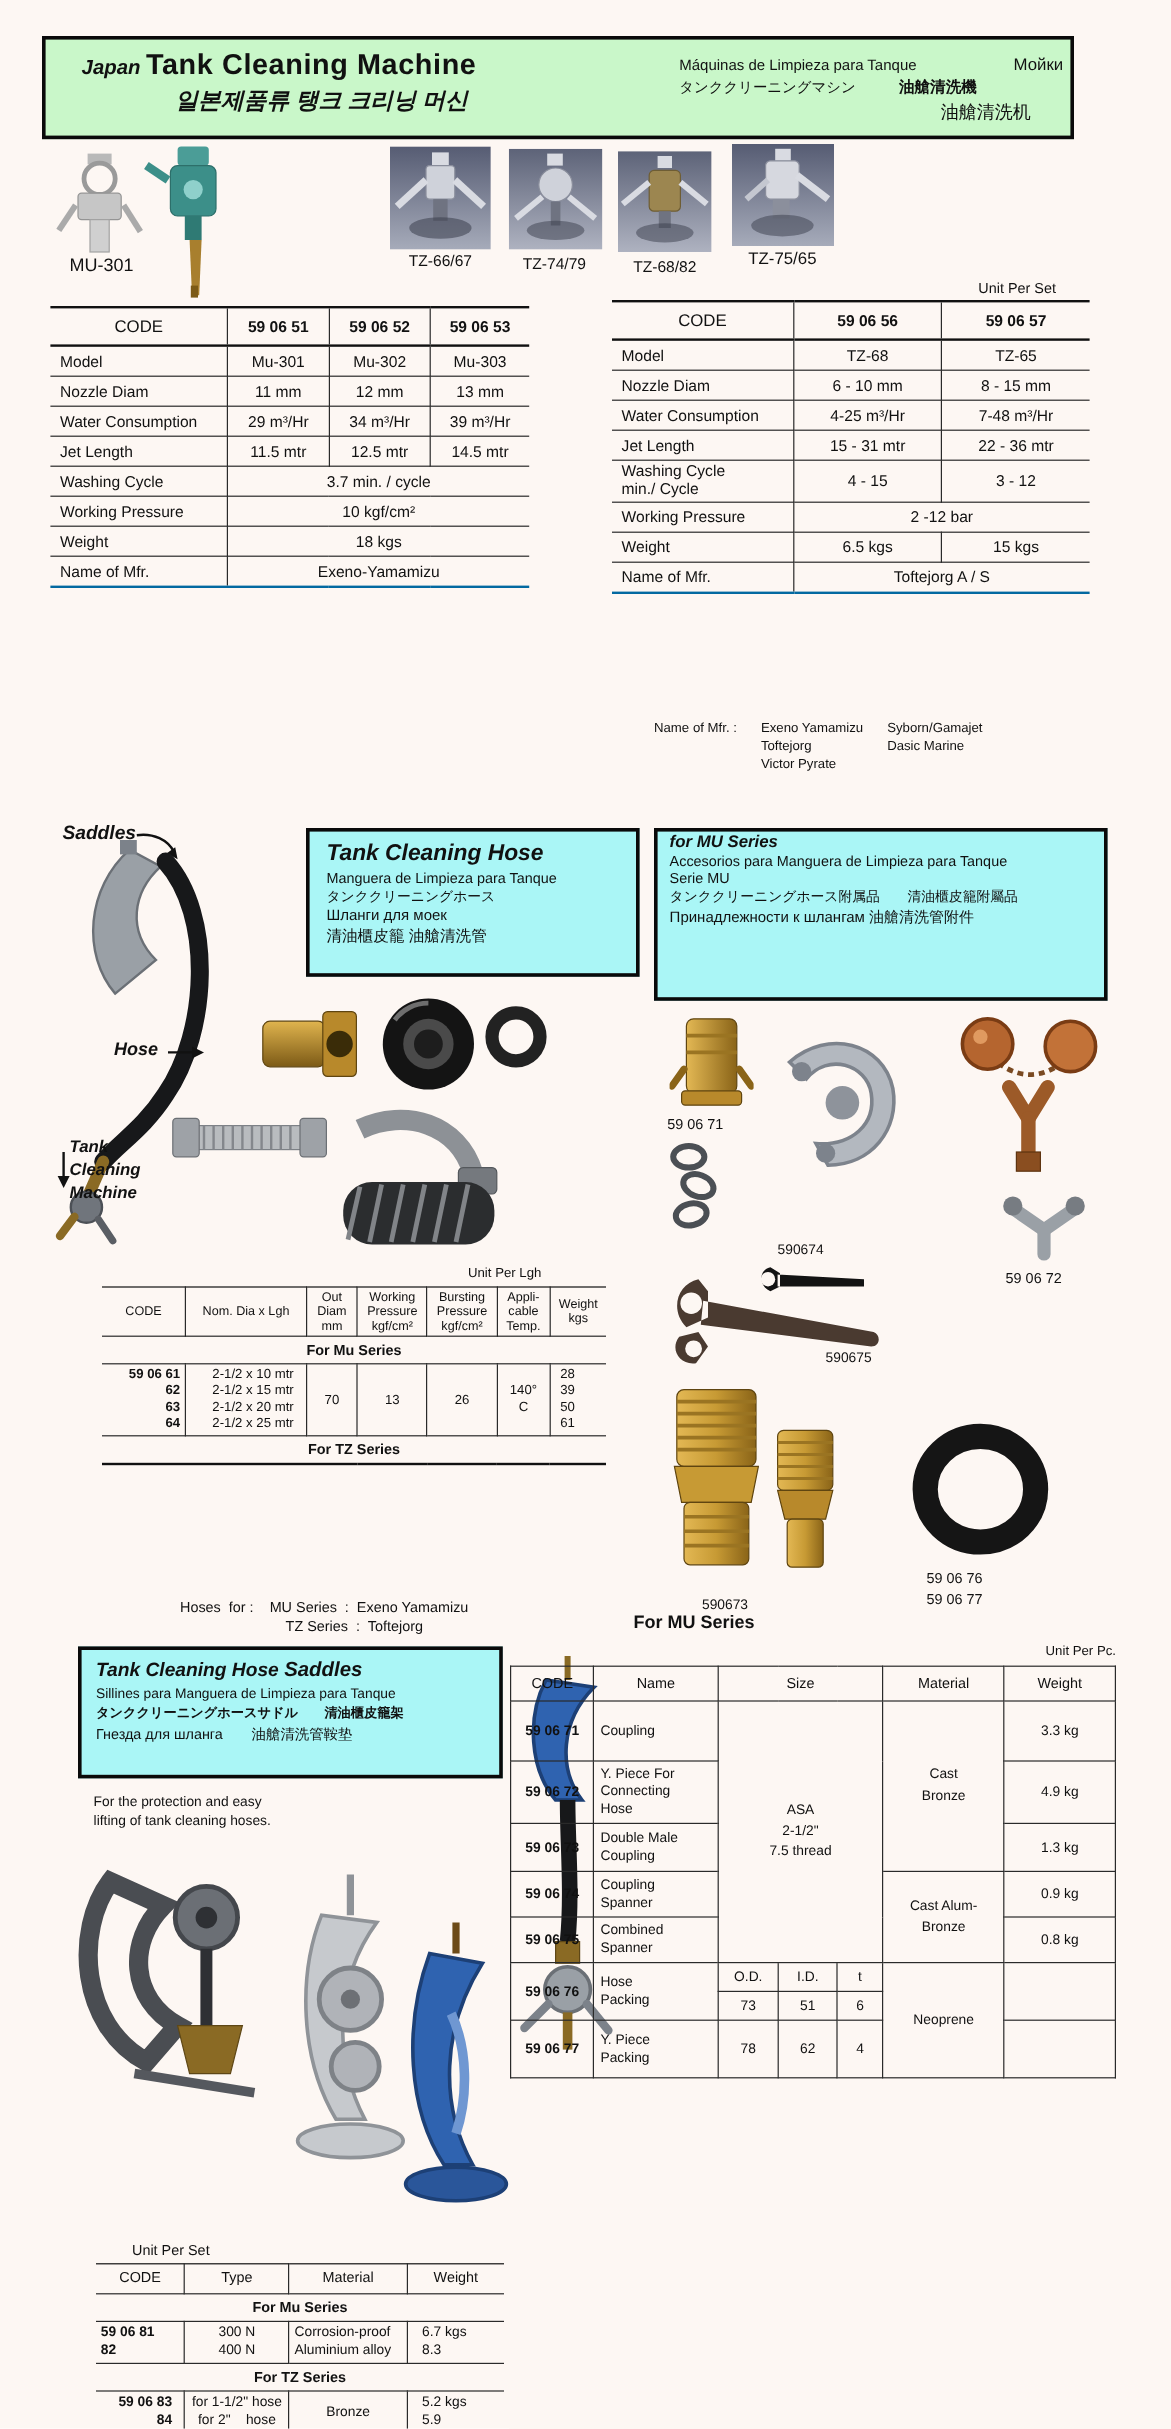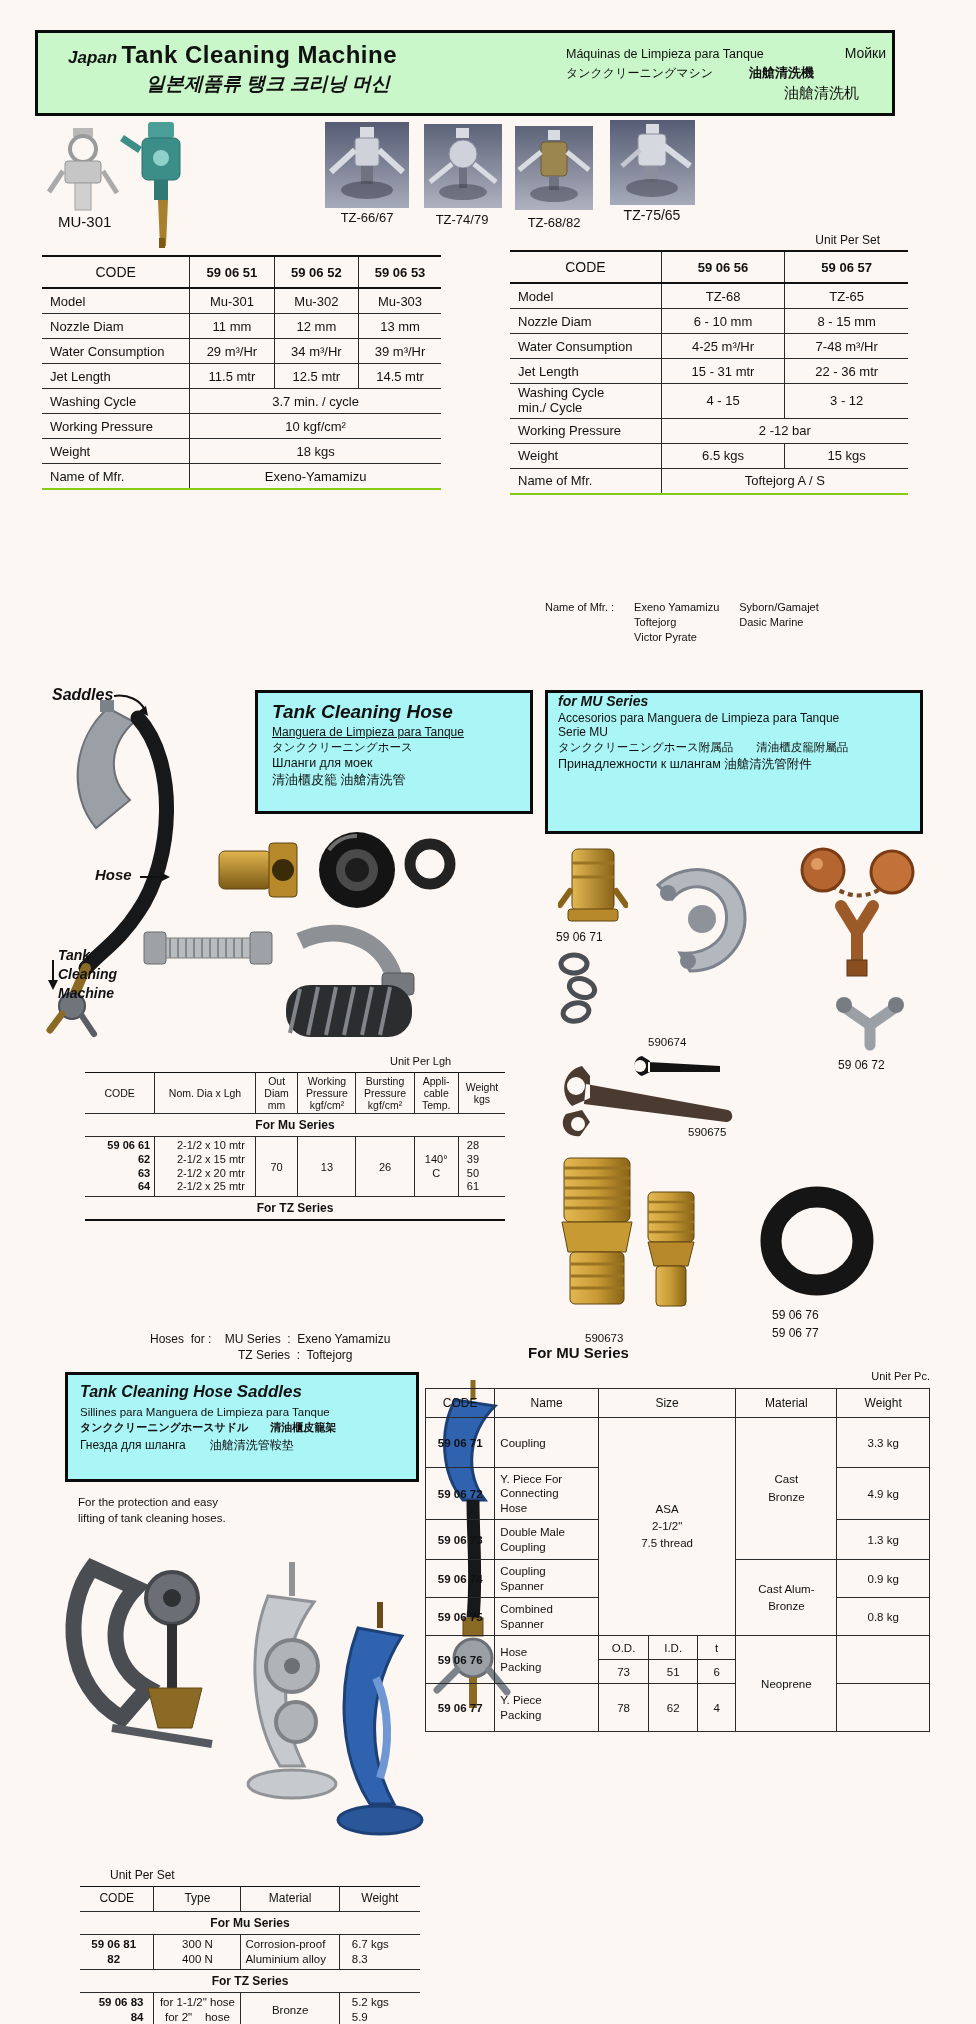--- a/index.html
+++ b/index.html
@@ -12,21 +12,21 @@
   
   .hdrbox{background:#c9f7c9;border:3px solid #0a0a0a;}
   
   .cyanbox{background:#aaf6f6;border:3px solid #0a0a0a;}
   
   table{border-collapse:collapse;color:#111;}
   .spec td,.spec th{border:1px solid #2a2a2a;padding:2px 6px;font-size:13px;font-weight:normal;height:20px;}
   .spec tr>*:first-child{border-left:none;}
   .spec tr>*:last-child{border-right:none;}
   .spec tr:first-child>*{border-top:2px solid #111;border-bottom:2px solid #111;height:26px;}
-  .spec tr:last-child>*{border-bottom:2px solid #84cc16;}
+  .spec tr:last-child>*{border-bottom:2px solid #0369a1;}
   .spec .lbl{text-align:left;padding-left:8px;}
   .spec .val{text-align:center;}
   .spec .bold{font-weight:bold;}
   
   .hoseT td{border:1px solid #2a2a2a;padding:2px 4px;font-size:11px;vertical-align:middle;}
   .hoseT tr>*:first-child{border-left:none;}
   .hoseT tr>*:last-child{border-right:none;}
   .hoseT tr:first-child>*{border-top:1px solid #111;}
   .hoseT tr:last-child>*{border-bottom:2px solid #111;}
   .hoseT .band{border-left:none!important;border-right:none!important;font-weight:bold;font-size:12px;text-align:center;padding:4px;}
@@ -313,21 +313,21 @@
 Machine</div>
   <div class="abs" style="left:46px;top:958px;">
     <svg width="14" height="34" viewBox="0 0 14 34">
         <path d="M7 2 L7 24" stroke="#111" stroke-width="2"></path>
         <polygon points="7,32 2,22 12,22" fill="#111"></polygon>
       </svg>
   </div>
 
   <div class="abs cyanbox" style="left:255px;top:690px;width:272px;height:118px;">
     <div class="bi" style="font-size:19px;margin:8px 0 2px 14px;">Tank Cleaning Hose</div>
-    <div style="font-size:12px;margin-left:14px;text-decoration:underline;">Manguera de Limpieza para Tanque</div>
+    <div style="font-size:12px;margin-left:14px;">Manguera de Limpieza para Tanque</div>
     <div style="font-size:11.5px;margin-left:14px;margin-top:1px;">タンククリーニングホース</div>
     <div style="font-size:12.5px;margin-left:14px;margin-top:1px;">Шланги для моек</div>
     <div style="font-size:13px;margin-left:14px;margin-top:1px;">清油櫃皮籠 油艙清洗管</div>
   </div>
 
   <div class="abs cyanbox" style="left:545px;top:690px;width:372px;height:138px;">
     <div class="bi" style="font-size:14px;margin-left:10px;">for MU Series</div>
     <div style="font-size:12px;margin-left:10px;margin-top:2px;">Accesorios para Manguera de Limpieza para Tanque</div>
     <div style="font-size:12px;margin-left:10px;">Serie MU</div>
     <div style="font-size:11.5px;margin-left:10px;margin-top:1px;">タンククリーニングホース附属品　　清油櫃皮籠附屬品</div>
@@ -620,21 +620,21 @@
         <tr>
       <td class="hd" style="width:75px;font-size:12px;height:20px;">CODE</td>
       <td class="hd" style="width:80px;font-size:12px;">Type</td>
       <td class="hd" style="width:95px;font-size:12px;">Material</td>
       <td class="hd" style="width:90px;font-size:12px;">Weight</td>
     </tr>
     <tr>
       <td class="band" colspan="4">For Mu Series</td>
     </tr>
     <tr>
-      <td class="ml" style="text-align:center;font-weight:bold;font-size:11.5px;line-height:1.3;padding-right:10px;">59 06 81
+      <td class="ml" style="text-align:left;font-weight:bold;font-size:11.5px;line-height:1.3;padding-right:10px;">59 06 81
 82</td>
       <td class="ml ctr" style="font-size:11.5px;line-height:1.3;">300 N
 400 N</td>
       <td class="ml" style="font-size:11.5px;line-height:1.3;">Corrosion-proof
 Aluminium alloy</td>
       <td class="ml" style="font-size:11.5px;line-height:1.3;padding-left:12px;">6.7 kgs
 8.3</td>
     </tr>
     <tr>
       <td class="band" colspan="4">For TZ Series</td>

